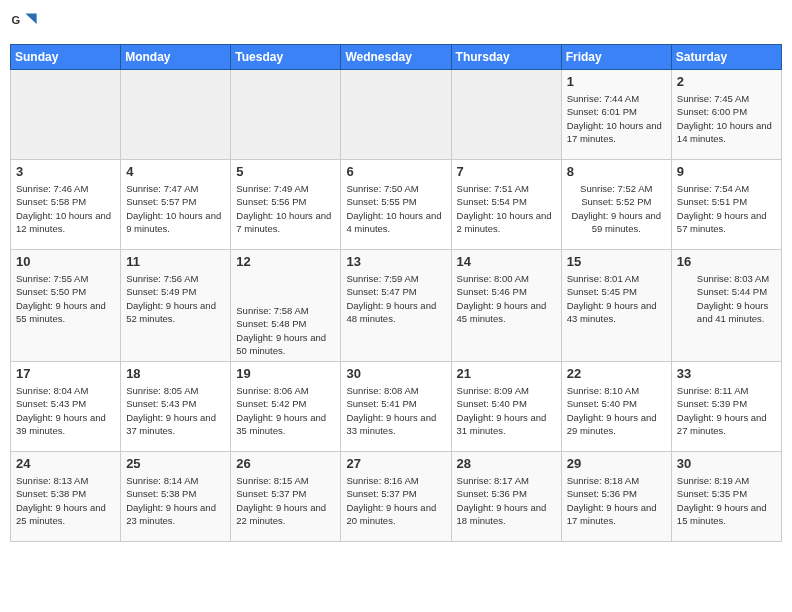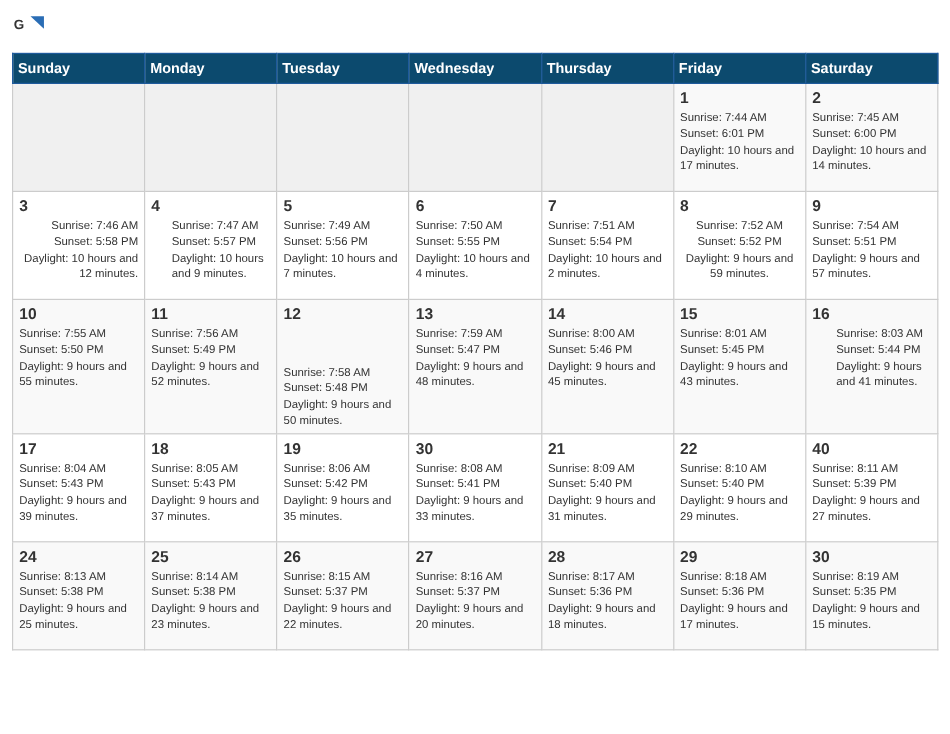--- a/index.html
+++ b/index.html
@@ -46,21 +46,21 @@
     .location {
       font-size: 14px;
       color: #555;
     }
     table {
       width: 100%;
       border-collapse: collapse;
       table-layout: fixed;
     }
     thead tr th {
-      background: #0c4a6e;
+      background: #3b82f6;
       color: #fff;
       font-size: 12px;
       font-weight: bold;
       padding: 5px 4px;
       text-align: left;
       border: 1px solid #1e5a9c;
     }
     tbody tr td {
       vertical-align: top;
       border: 1px solid #ccc;
@@ -136,27 +136,27 @@
         <td>
           <span class="day-number">2</span>
           <div class="cell-info" style="white-space: pre-line;">Sunrise: 7:45 AM
 Sunset: 6:00 PM
 Daylight: 10 hours and 14 minutes.</div>
         </td>
       </tr>
       <tr>
         <td>
           <span class="day-number">3</span>
-          <div class="cell-info" style="white-space: pre-line; text-align: right;">Sunrise: 7:46 AM
+          <div class="cell-info" style="white-space: pre-line;">Sunrise: 7:46 AM
 Sunset: 5:58 PM
 Daylight: 10 hours and 12 minutes.</div>
         </td>
         <td>
           <span class="day-number">4</span>
-          <div class="cell-info" style="white-space: pre-line; margin-left: 17px;">Sunrise: 7:47 AM
+          <div class="cell-info" style="white-space: pre-line;">Sunrise: 7:47 AM
 Sunset: 5:57 PM
 Daylight: 10 hours and 9 minutes.</div>
         </td>
         <td>
           <span class="day-number">5</span>
           <div class="cell-info" style="white-space: pre-line;">Sunrise: 7:49 AM
 Sunset: 5:56 PM
 Daylight: 10 hours and 7 minutes.</div>
         </td>
         <td>
@@ -259,21 +259,21 @@
 Sunset: 5:40 PM
 Daylight: 9 hours and 31 minutes.</div>
         </td>
         <td>
           <span class="day-number">22</span>
           <div class="cell-info" style="white-space: pre-line;">Sunrise: 8:10 AM
 Sunset: 5:40 PM
 Daylight: 9 hours and 29 minutes.</div>
         </td>
         <td>
-          <span class="day-number">40</span>
+          <span class="day-number">33</span>
           <div class="cell-info" style="white-space: pre-line;">Sunrise: 8:11 AM
 Sunset: 5:39 PM
 Daylight: 9 hours and 27 minutes.</div>
         </td>
       </tr>
       <tr>
         <td>
           <span class="day-number">24</span>
           <div class="cell-info" style="white-space: pre-line;">Sunrise: 8:13 AM
 Sunset: 5:38 PM

